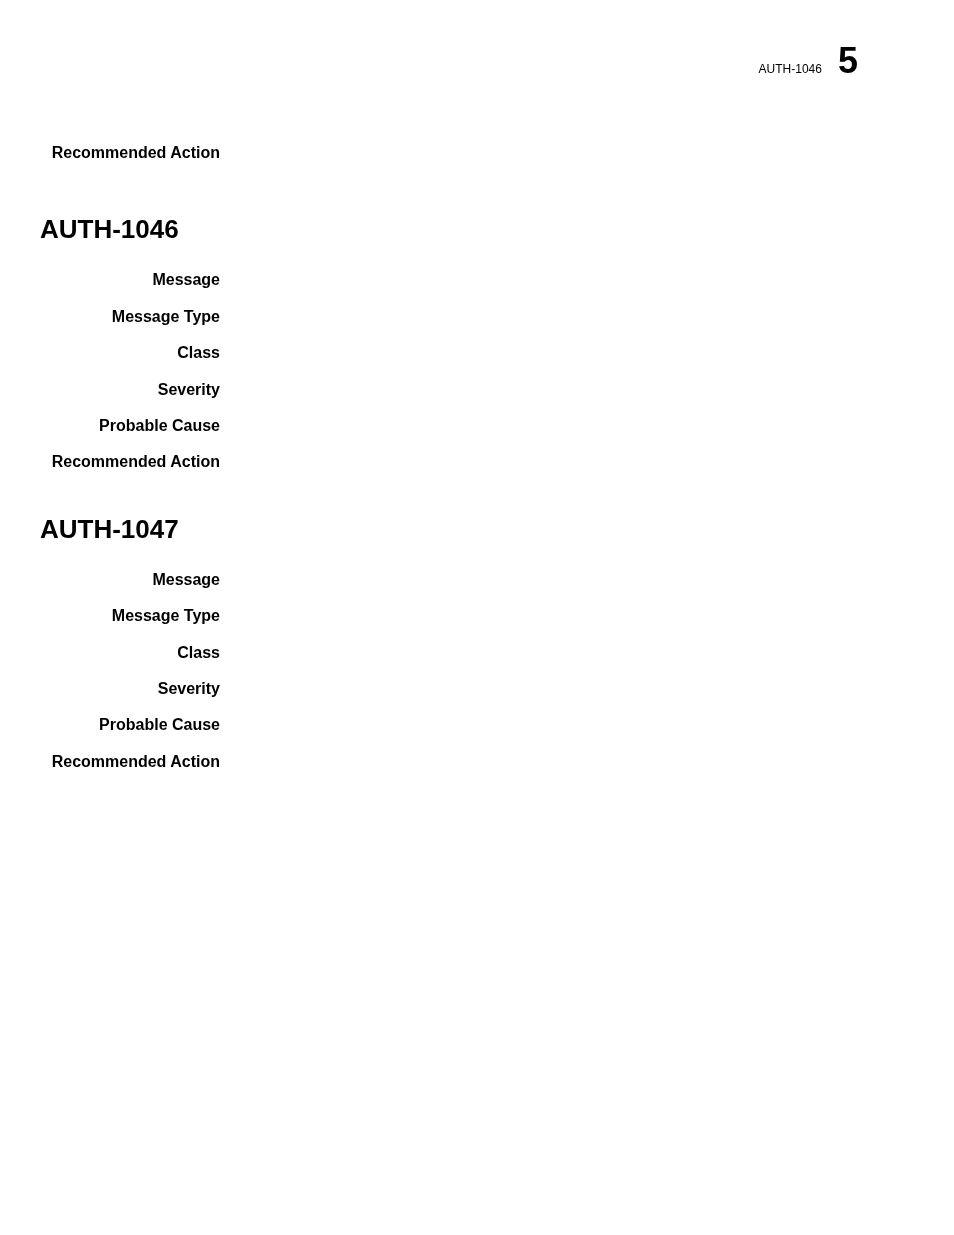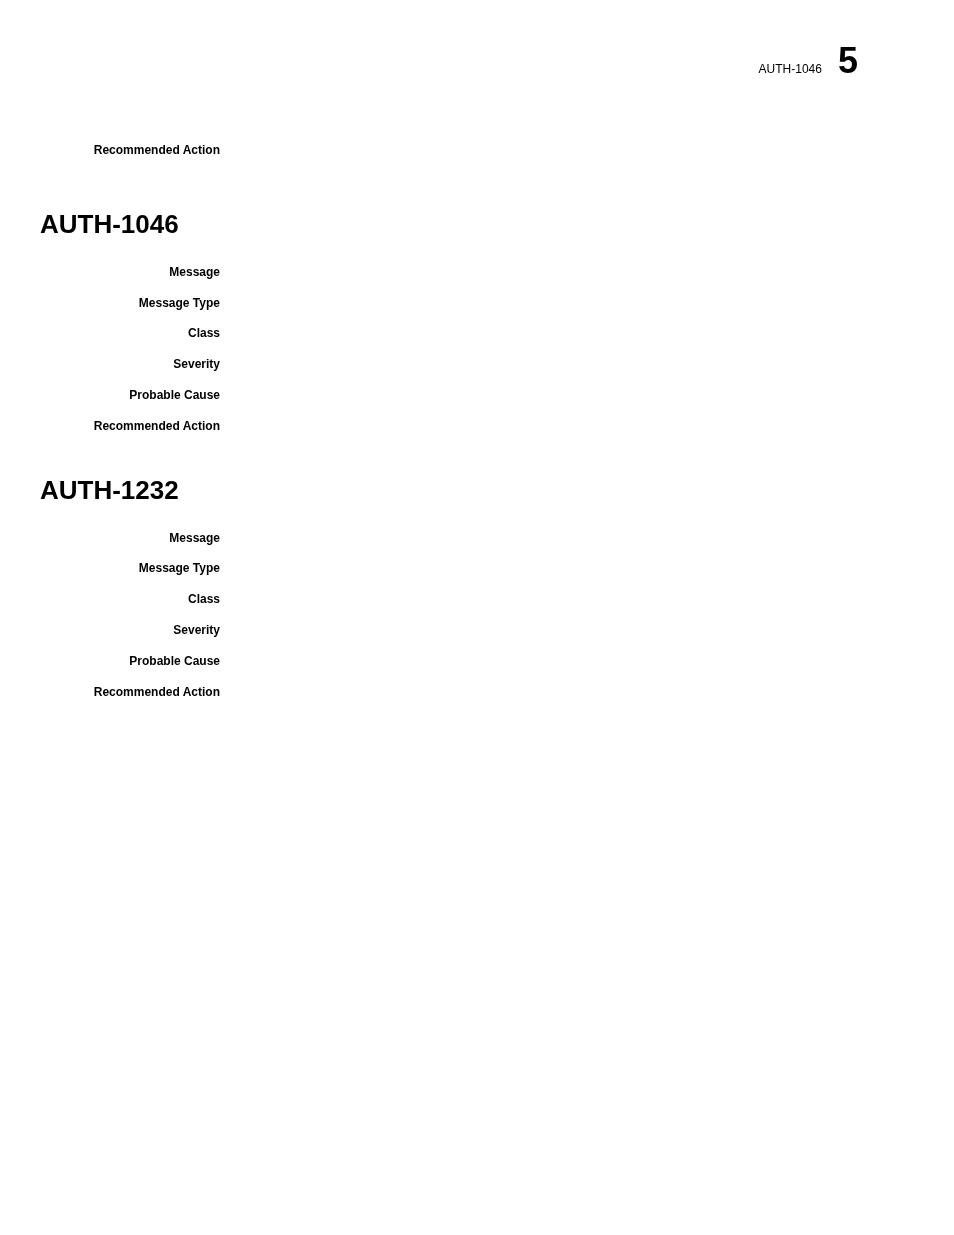--- a/index.html
+++ b/index.html
@@ -51,21 +51,21 @@
     .field-row {
       display: flex;
       margin-bottom: 14px;
       align-items: flex-start;
     }
 
     .field-label {
       width: 200px;
       min-width: 200px;
       text-align: right;
-      font-size: 12px;
+      font-size: 16px;
       font-weight: bold;
       padding-right: 20px;
       line-height: 1.4;
     }
 
     .field-value {
       flex: 1;
       font-size: 12px;
       line-height: 1.4;
     }
@@ -120,21 +120,21 @@
         <div class="field-row">
           <span class="field-label">Probable Cause</span>
           <span class="field-value"></span>
         </div>
         <div class="field-row">
           <span class="field-label">Recommended Action</span>
           <span class="field-value"></span>
         </div>
       </div>
       <div class="section-block">
-        <div class="section-title">AUTH-1232</div>
+        <div class="section-title">AUTH-1047</div>
         <div class="field-row">
           <span class="field-label">Message</span>
           <span class="field-value"></span>
         </div>
         <div class="field-row">
           <span class="field-label">Message Type</span>
           <span class="field-value"></span>
         </div>
         <div class="field-row">
           <span class="field-label">Class</span>

